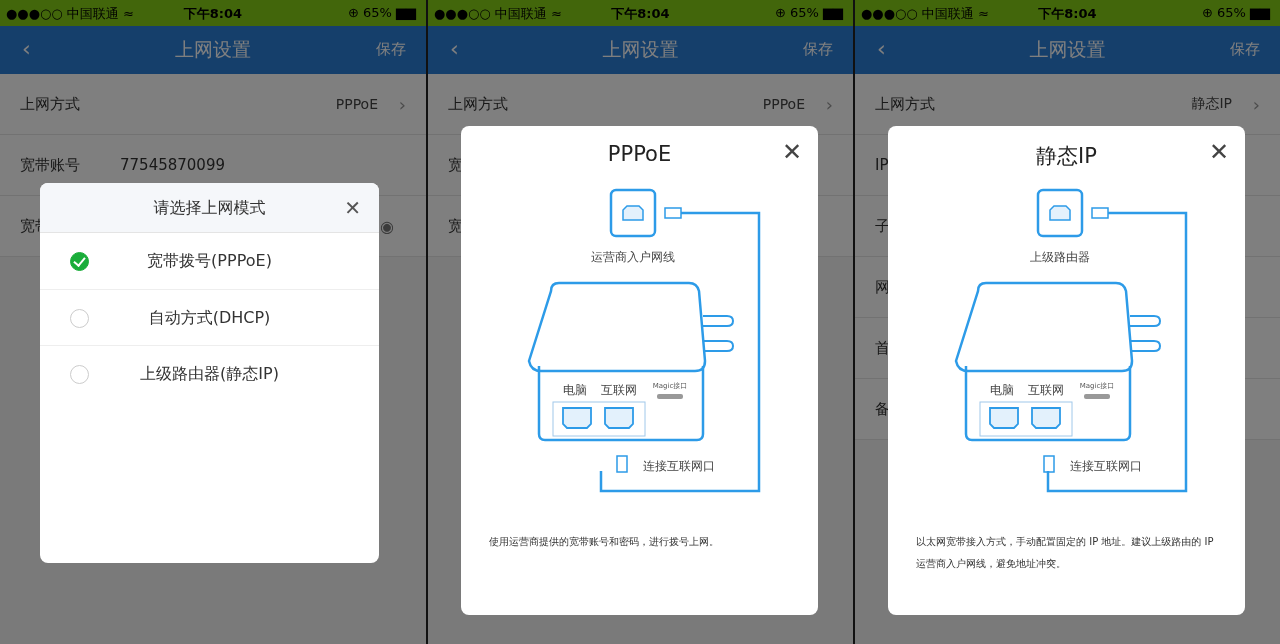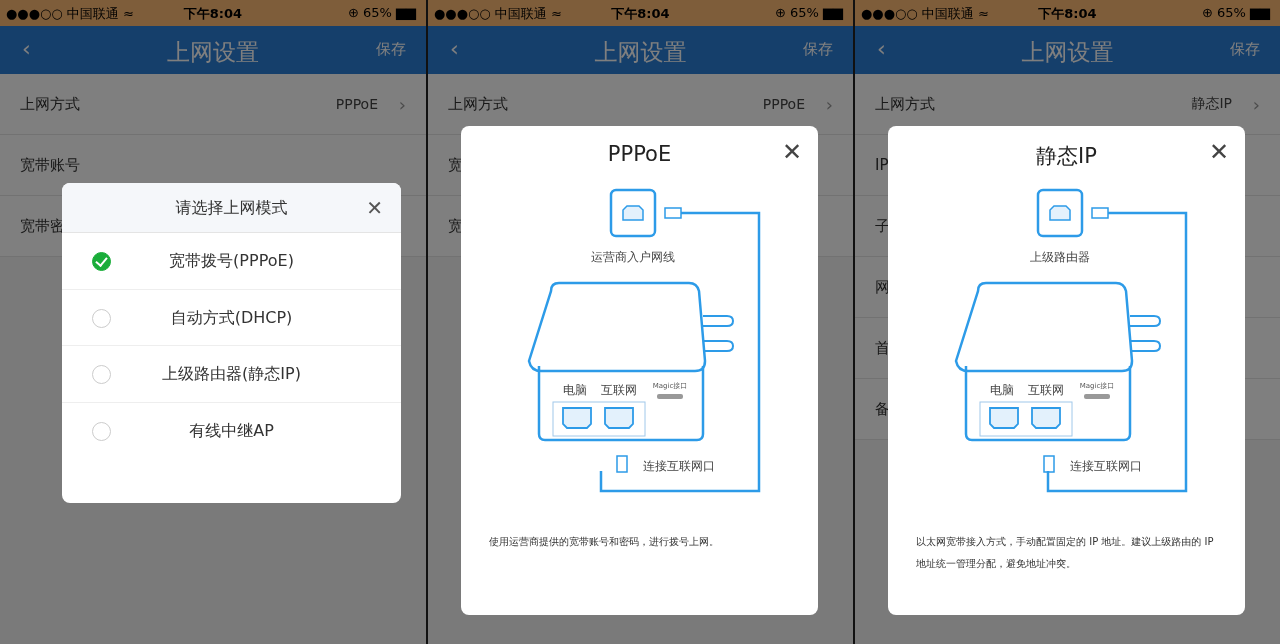--- a/index.html
+++ b/index.html
@@ -1,37 +1,37 @@
 <!DOCTYPE html>
 <html><head>
 <meta charset="utf-8">
 <style>
   * { box-sizing: border-box; margin: 0; padding: 0; }
   body { width: 1280px; height: 644px; background: #111; font-family: "DejaVu Sans", "Liberation Sans", sans-serif; overflow: hidden; position: relative; }
   .panel { position: absolute; top: 0; height: 644px; overflow: hidden; background: #f4f4f4; }
   .p1 { left: 0; width: 426px; }
   .p2 { left: 428px; width: 425px; }
   .p3 { left: 855px; width: 425px; }
-  .statusbar { position: absolute; top: 0; left: 0; right: 0; height: 26px; background: #fdba74; color: #000; font-size: 13px; }
+  .statusbar { position: absolute; top: 0; left: 0; right: 0; height: 26px; background: #84cc16; color: #000; font-size: 13px; }
   .statusbar .carrier { position: absolute; left: 6px; top: 5px; }
   .statusbar .time { position: absolute; left: 0; right: 0; text-align: center; top: 5px; font-weight: bold; }
   .statusbar .battery { position: absolute; right: 10px; top: 5px; }
   .navbar { position: absolute; top: 26px; left: 0; right: 0; height: 48px; background: #2b7ed6; color: #fff; }
   .navbar .back { position: absolute; left: 22px; top: 10px; font-size: 22px; }
-  .navbar .title { position: absolute; left: 0; right: 0; text-align: center; top: 11px; font-size: 23px; }
+  .navbar .title { position: absolute; left: 0; right: 0; text-align: center; top: 11px; font-size: 19px; }
   .navbar .save { position: absolute; right: 20px; top: 14px; font-size: 15px; }
   .content { position: absolute; top: 74px; left: 0; right: 0; bottom: 0; }
   .row { height: 61px; border-bottom: 1px solid #e4e4e4; background: #fff; padding: 0 20px; display: flex; align-items: center; font-size: 15px; color: #333; position: relative; }
   .row .label { width: 100px; }
   .row .val { flex: 1; }
   .row .right { position: absolute; right: 48px; font-size: 14px; color: #444; }
   .row .chev { position: absolute; right: 20px; color: #999; font-size: 18px; }
   .row .eye { position: absolute; right: 32px; color: #777; font-size: 16px; }
   .overlay { position: absolute; left: 0; top: 0; right: 0; bottom: 0; background: rgba(0,0,0,0.5); }
-  .sheet { position: absolute; left: 62px; top: 183px; width: 339px; height: 320px; background: #fff; border-radius: 8px; overflow: hidden; }
+  .sheet { position: absolute; left: 40px; top: 183px; width: 339px; height: 380px; background: #fff; border-radius: 8px; overflow: hidden; }
   .sheet-head { height: 50px; background: #f5f7fa; border-bottom: 1px solid #e4e4e4; text-align: center; line-height: 50px; font-size: 16px; color: #333; position: relative; }
   .sheet-head .close { position: absolute; right: 18px; top: 0; font-size: 20px; color: #555; }
   .opt { height: 56.6px; border-bottom: 1px solid #eee; position: relative; text-align: center; line-height: 56px; font-size: 16px; color: #333; }
   .opt:last-child { border-bottom: none; }
   .radio { position: absolute; left: 30px; top: 19px; width: 19px; height: 19px; border-radius: 50%; border: 1.5px solid #ccc; }
   .radio.checked { background: #1aad3a; border-color: #1aad3a; }
   .radio.checked::after { content: ""; position: absolute; left: 5px; top: 2px; width: 5px; height: 9px; border: solid #fff; border-width: 0 2.5px 2.5px 0; transform: rotate(40deg); }
   .dialog { position: absolute; left: 33px; top: 126px; width: 357px; height: 489px; background: #fff; border-radius: 8px; overflow: hidden; }
   .dialog .dtitle { position: absolute; left: 0; right: 0; top: 16px; text-align: center; font-size: 21px; color: #222; }
   .dialog .dclose { position: absolute; right: 16px; top: 12px; font-size: 24px; color: #444; }
@@ -55,36 +55,36 @@
     <span class="save">保存</span>
   </div>
   <div class="content">
     <div class="row">
       <span class="label">上网方式</span>
       <span class="right">PPPoE</span>
       <span class="chev">›</span>
     </div>
     <div class="row">
       <span class="label">宽带账号</span>
+      <span class="val">77545870099</span>
     </div>
     <div class="row">
       <span class="label">宽带密码</span>
       <span class="eye">◉</span>
     </div>
   </div>
   <div class="overlay"></div>
   <div class="sheet">
     <div class="sheet-head">
       <span>请选择上网模式</span>
       <span class="close">✕</span>
     </div>
     <div class="opt"><span class="radio checked"></span><span>宽带拨号(PPPoE)</span></div>
     <div class="opt"><span class="radio"></span><span>自动方式(DHCP)</span></div>
     <div class="opt"><span class="radio"></span><span>上级路由器(静态IP)</span></div>
-    <div class="opt"><span class="radio"></span><span>有线中继AP</span></div>
   </div>
 </div>
 
 <div class="panel p2">
   <div class="statusbar">
     <span class="carrier">●●●○○ 中国联通 ≈</span>
     <span class="time">下午8:04</span>
     <span class="battery">⊕ 65% ▆▆</span>
   </div>
   <div class="navbar">
@@ -187,15 +187,15 @@
         <path d="M144 222 h28 v16 l-4 4 h-20 l-4-4 z" stroke-width="1.8" fill="#e3f1fc"></path>
         <rect x="156" y="270" width="10" height="16" stroke-width="1.5"></rect>
       </g>
       <rect x="196" y="208" width="26" height="5" rx="2" fill="#999"></rect>
       <text x="172" y="75" text-anchor="middle" class="diag-label">上级路由器</text>
       <text x="114" y="208" text-anchor="middle" class="diag-label">电脑</text>
       <text x="158" y="208" text-anchor="middle" class="diag-label">互联网</text>
       <text x="209" y="202" text-anchor="middle" style="font-size:7px;fill:#555">Magic接口</text>
       <text x="182" y="284" class="diag-label">连接互联网口</text>
     </svg>
-    <div class="desc">以太网宽带接入方式，手动配置固定的 IP 地址。建议上级路由的 IP 地址统一管理分配，避免地址冲突。</div>
+    <div class="desc">以太网宽带接入方式，手动配置固定的 IP 地址。建议上级路由的 IP 运营商入户网线，避免地址冲突。</div>
   </div>
 </div>
 
 </body></html>

